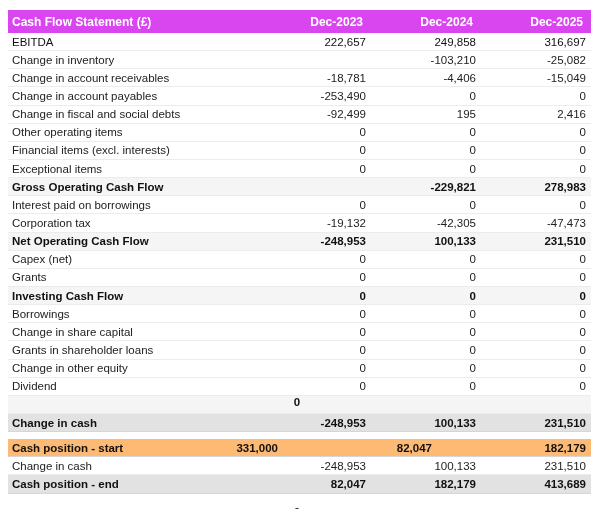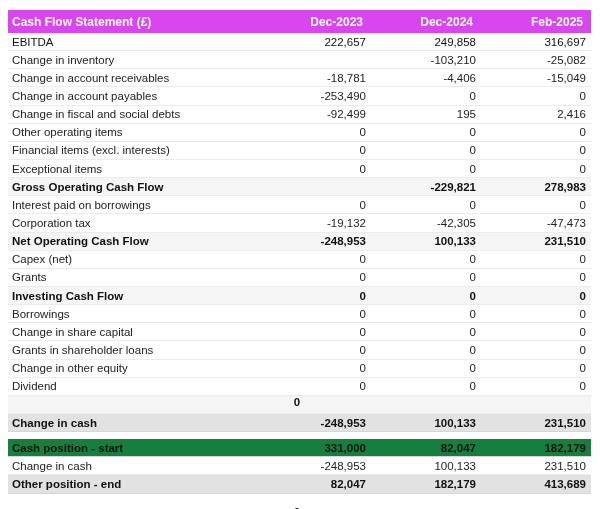--- a/index.html
+++ b/index.html
@@ -55,21 +55,21 @@
 </head>
 <body>
 
 <div class="page">
   <div class="table">
 
     <div class="header-row" style="background: #d946ef; color: rgb(255, 255, 255);">
       <div class="cell label">Cash Flow Statement (£)</div>
       <div class="cell num">Dec-2023</div>
       <div class="cell num">Dec-2024</div>
-      <div class="cell num">Feb-2025</div>
+      <div class="cell num">Dec-2025</div>
     </div>
 
     <div id="main-rows">
         <div class="row bold">
           <div class="cell label">EBITDA</div>
           <div class="cell num">222,657</div>
           <div class="cell num">249,858</div>
           <div class="cell num">316,697</div>
         </div>
         <div class="row normal">
@@ -194,34 +194,34 @@
           <div class="cell label">Change in cash</div>
           <div class="cell num">-248,953</div>
           <div class="cell num">100,133</div>
           <div class="cell num">231,510</div>
         </div>
       </div>
 
     <div class="gap"></div>
 
     <div id="summary-rows">
-        <div class="row total" style="background: #15803d;">
+        <div class="row total" style="background: #fdba74; gap: 44px;">
           <div class="cell label">Cash position - start</div>
           <div class="cell num">331,000</div>
           <div class="cell num">82,047</div>
           <div class="cell num">182,179</div>
         </div>
         <div class="row normal">
           <div class="cell label">Change in cash</div>
           <div class="cell num">-248,953</div>
           <div class="cell num">100,133</div>
           <div class="cell num">231,510</div>
         </div>
         <div class="row total" style="background: rgb(226, 226, 226);">
-          <div class="cell label">Other position - end</div>
+          <div class="cell label">Cash position - end</div>
           <div class="cell num">82,047</div>
           <div class="cell num">182,179</div>
           <div class="cell num">413,689</div>
         </div>
       </div>
 
   </div>
 </div>
 
 </body></html>

